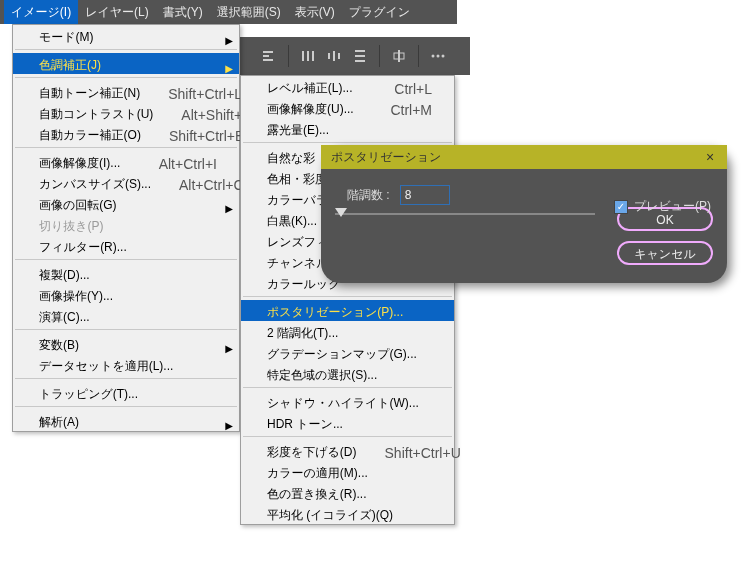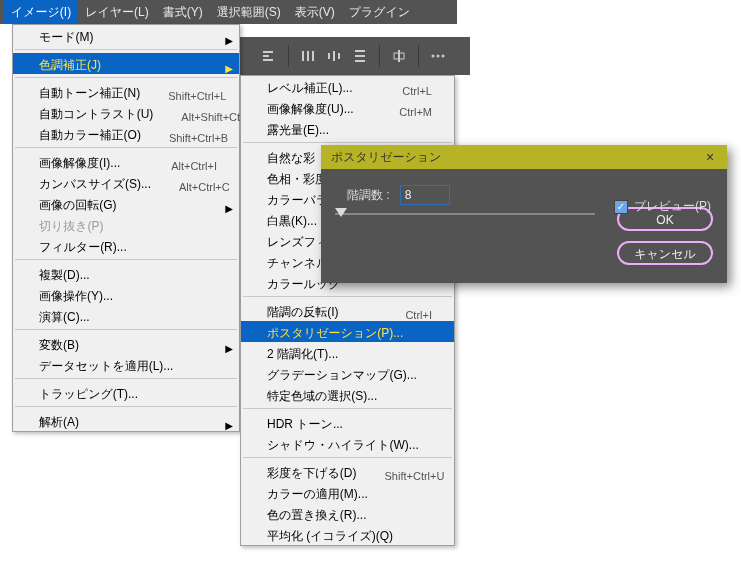--- a/index.html
+++ b/index.html
@@ -54,29 +54,29 @@
     background: #f0f0f0;
     border: 1px solid #9e9e9e;
     box-shadow: 2px 2px 4px rgba(0,0,0,.25);
   }
   .dropdown .row {
     display:flex;align-items:flex-end;height:21px;padding:0 22px 0 26px;position:relative;white-space:nowrap;
   }
   .dropdown .row.hl { background:#0a64c4;color:#fde047 }
   .dropdown .row.disabled { color:#9a9a9a }
   .dropdown .row .label { flex:1 }
-  .dropdown .row .accel { margin-left:28px;color:#555;font-size:11px }
+  .dropdown .row .accel { margin-left:28px;color:#555;font-size:14px }
   .dropdown .row .arrow { position:absolute;right:6px;font-size:10px }
   .dropdown hr { margin:3px 2px;border:none;border-top:1px solid #c8c8c8 }
   .dd1 { left:12px; top:24px; width:226px }
   .dd2 { left:240px; top:75px; width:213px }
 
   .dialog {
     position:absolute;left:321px;top:145px;width:406px;height:138px;
-    background:#535353;box-shadow:4px 4px 10px rgba(0,0,0,.45);
+    background:#535353;box-shadow:4px 4px 10px rgba(0,0,0,.45);border-radius:20px;
   }
   .dialog .titlebar {
     height:24px;background:#b7b327;display:flex;align-items:center;padding:0 6px 0 10px;color:#333;font-size:12px;
   }
   .dialog .titlebar .title{flex:1}
   .dialog .titlebar .close{width:22px;text-align:center;font-size:14px;color:#333;cursor:default}
   .dialog .body{padding:16px 16px 10px 26px;position:relative;color:#ddd}
   .dialog .fieldrow{display:flex;align-items:center;margin-bottom:8px}
   .dialog .fieldrow .lbl{margin-right:10px}
   .dialog .fieldrow input{width:40px;background:#535353;border:1px solid #2f6fb5;color:#eee;padding:2px 4px;font-size:12px}
@@ -246,42 +246,38 @@
     <div class="row">
       <span class="label">レンズフィル</span>
     </div>
     <div class="row">
       <span class="label">チャンネル</span>
     </div>
     <div class="row">
       <span class="label">カラールック</span>
     </div>
     <hr>
-    <div class="row">
-      <span class="label">階調の反転(I)</span>
-      <span class="accel">Ctrl+I</span>
-    </div>
     <div class="row hl">
       <span class="label">ポスタリゼーション(P)...</span>
     </div>
     <div class="row">
       <span class="label">2 階調化(T)...</span>
     </div>
     <div class="row">
       <span class="label">グラデーションマップ(G)...</span>
     </div>
     <div class="row">
       <span class="label">特定色域の選択(S)...</span>
     </div>
     <hr>
     <div class="row">
+      <span class="label">シャドウ・ハイライト(W)...</span>
+    </div>
+    <div class="row">
       <span class="label">HDR トーン...</span>
-    </div>
-    <div class="row">
-      <span class="label">シャドウ・ハイライト(W)...</span>
     </div>
     <hr>
     <div class="row">
       <span class="label">彩度を下げる(D)</span>
       <span class="accel">Shift+Ctrl+U</span>
     </div>
     <div class="row">
       <span class="label">カラーの適用(M)...</span>
     </div>
     <div class="row">

